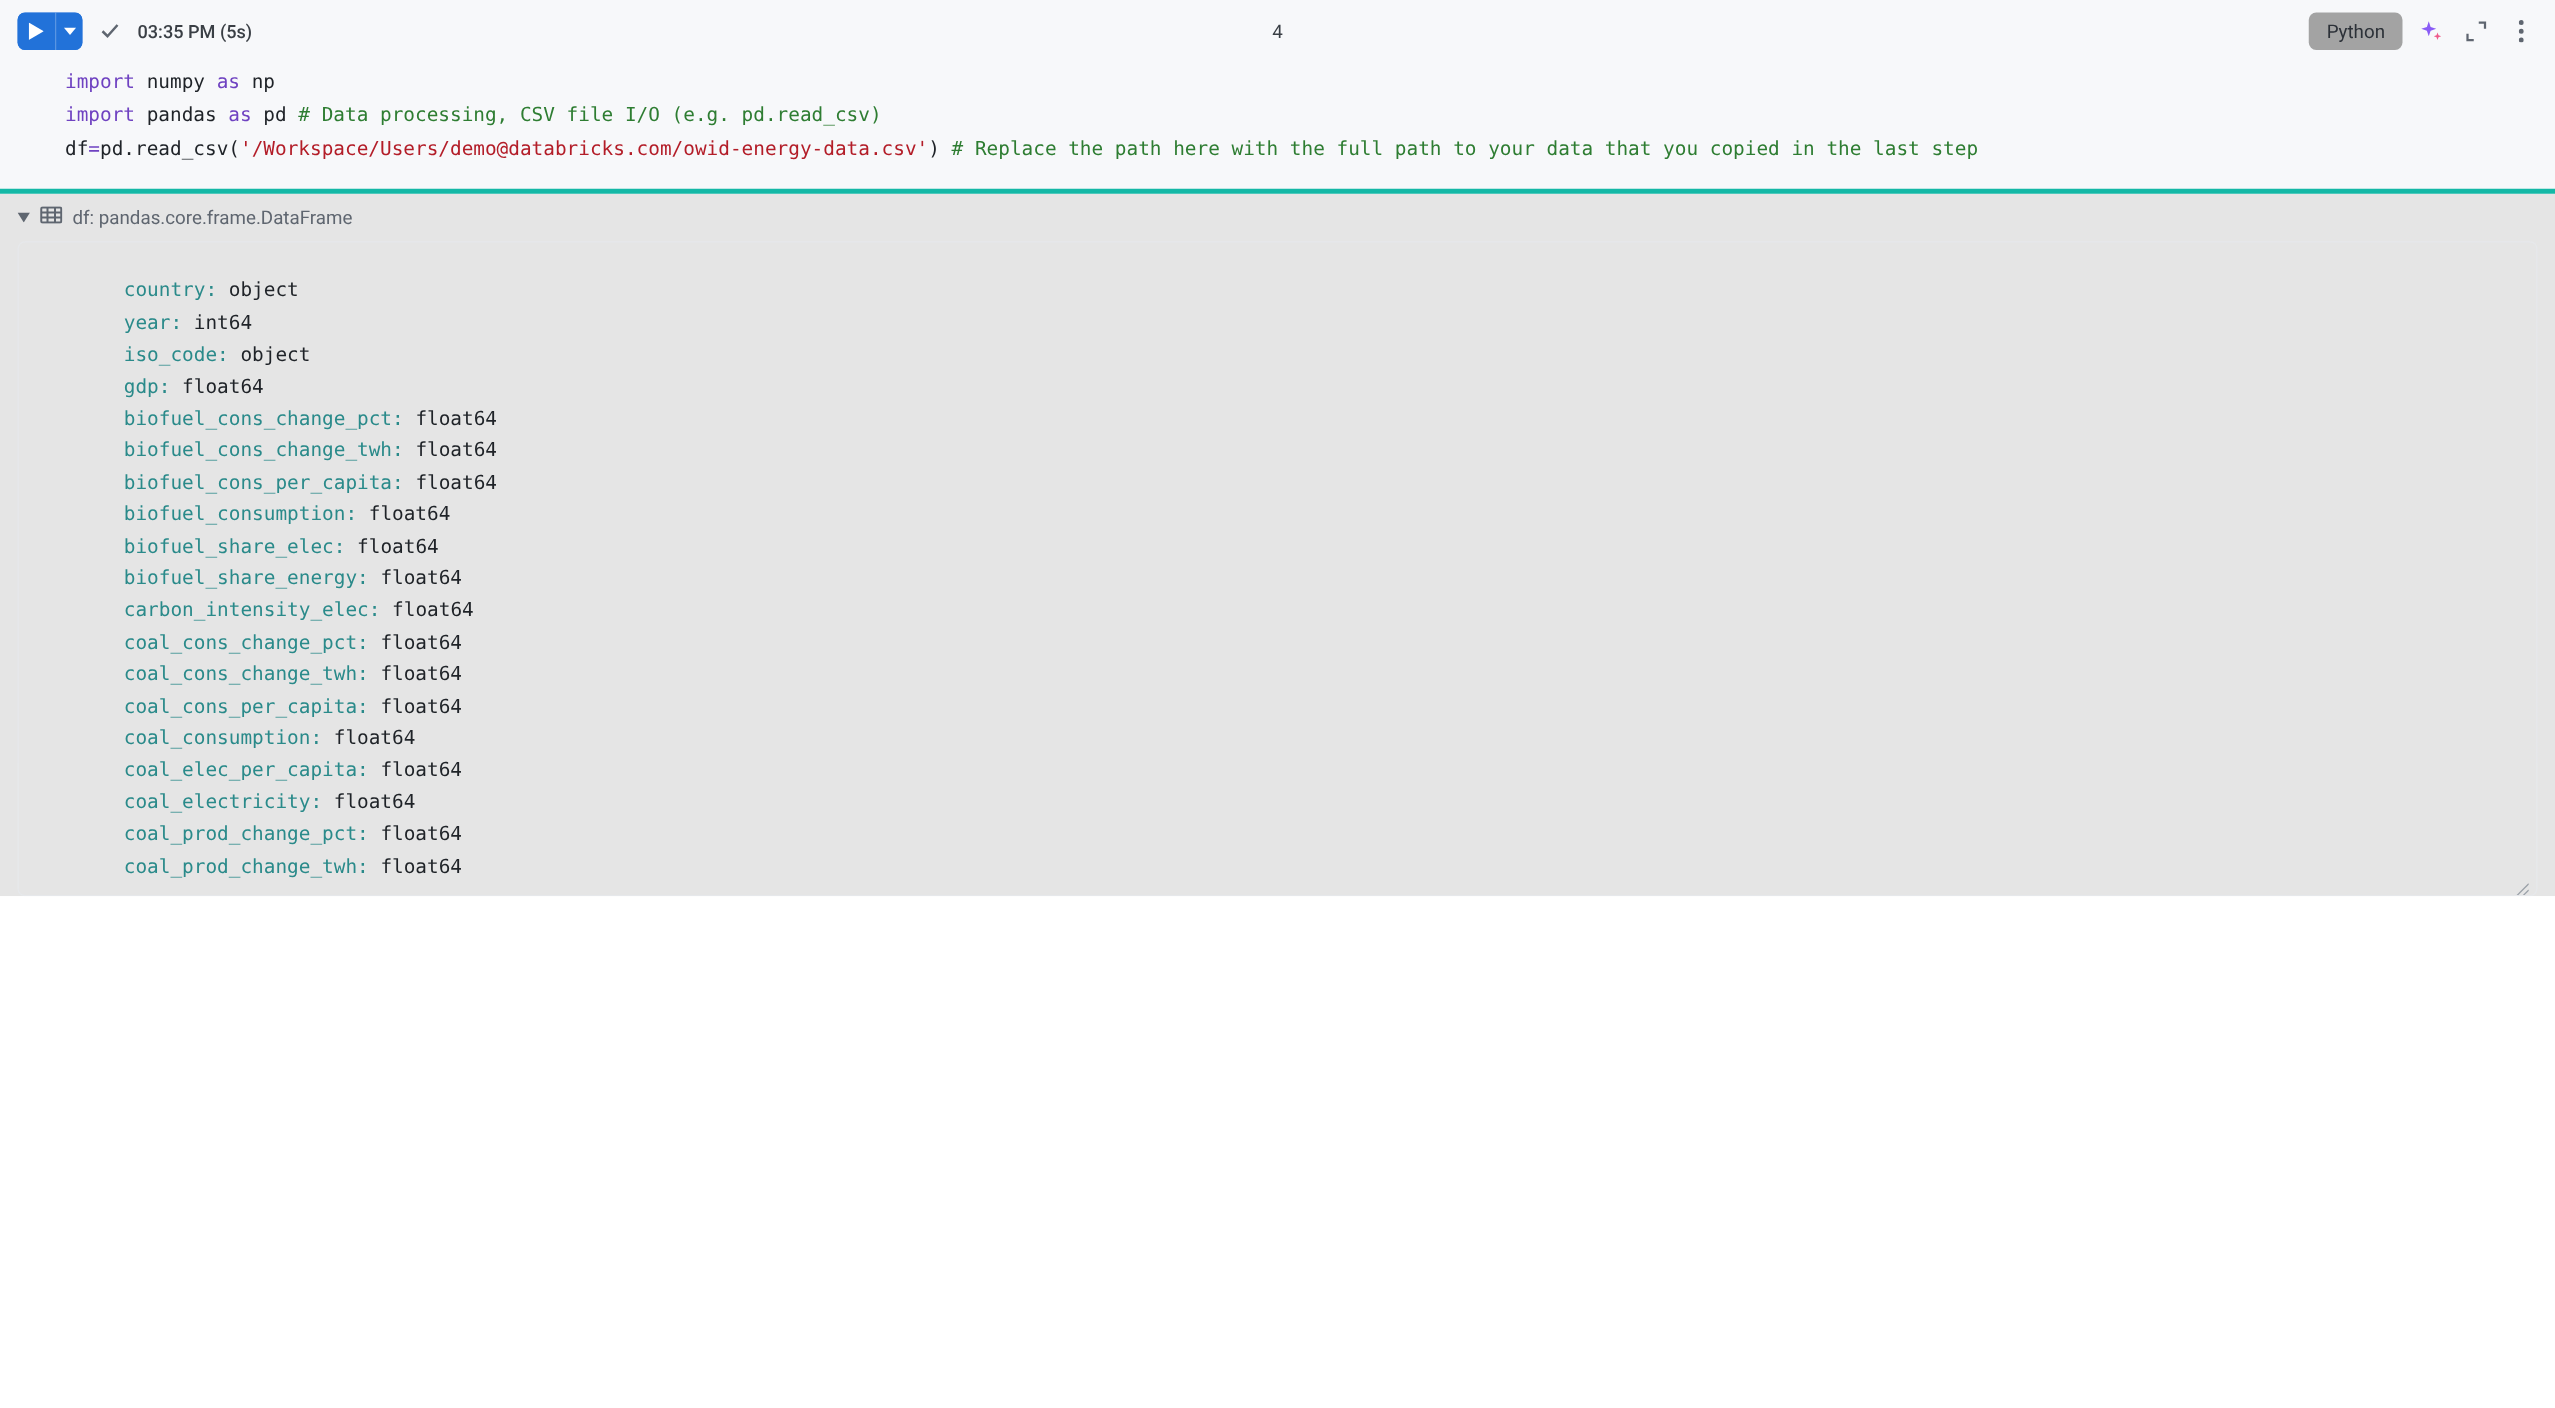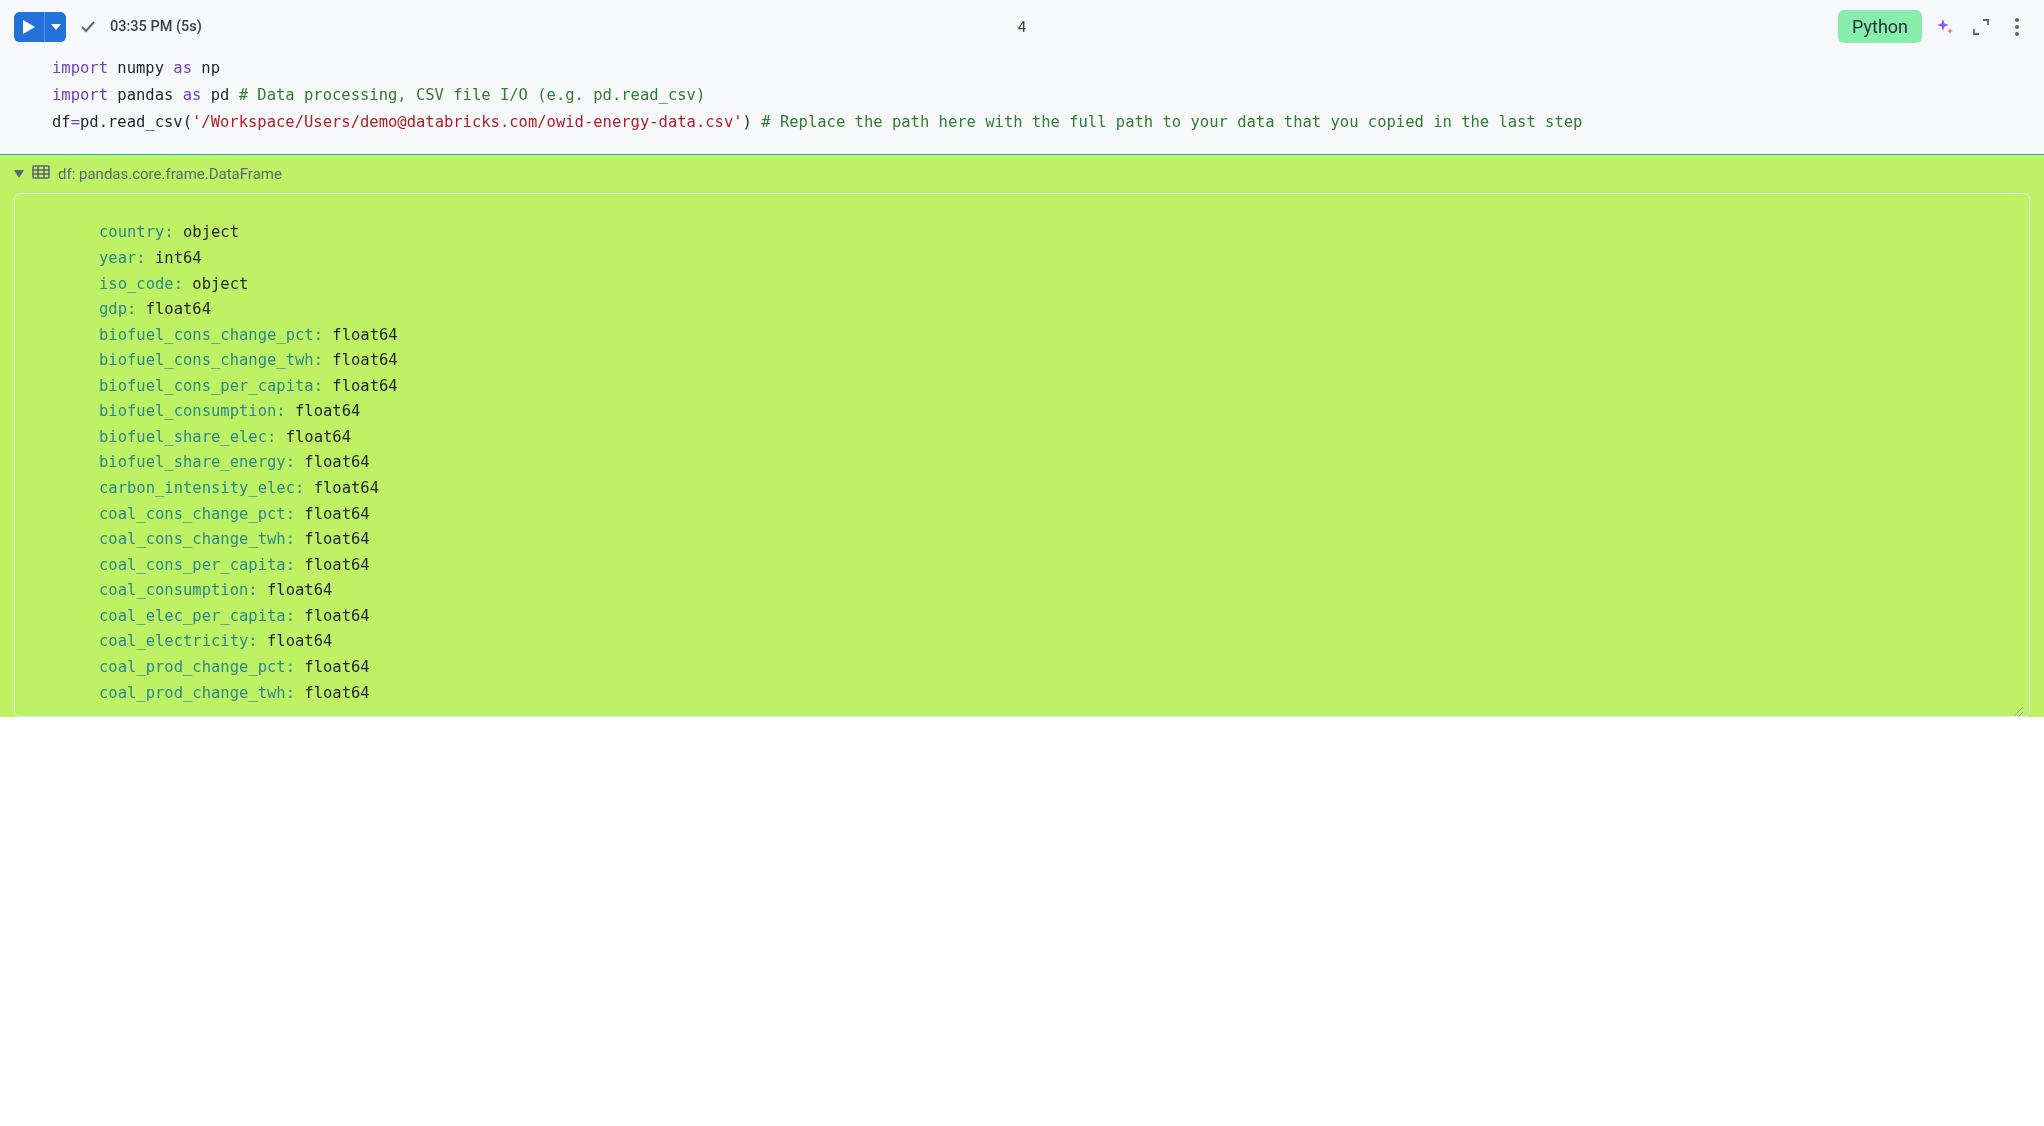--- a/index.html
+++ b/index.html
@@ -5,21 +5,21 @@
   * { box-sizing: border-box; margin: 0; padding: 0; }
   body {
     font-family: -apple-system, BlinkMacSystemFont, "Segoe UI", Roboto, sans-serif;
     background: #fff;
     color: #1f2328;
     font-size: 14px;
   }
   .cell {
     position: relative;
     background: #f7f8fa;
-    border-bottom: 1px solid #14b8a6;
+    border-bottom: 4px solid #14b8a6;
   }
   .toolbar {
     display: flex;
     align-items: center;
     padding: 10px 14px 6px 14px;
     gap: 10px;
     position: relative;
   }
   .run-group {
     display: inline-flex;
@@ -71,24 +71,24 @@
     color: #3a3f45;
     font-size: 15px;
   }
   .right-tools {
     margin-left: auto;
     display: flex;
     align-items: center;
     gap: 10px;
   }
   .lang-pill {
-    background: #86efac;
+    background: #a3a3a3;
     border-radius: 6px;
     padding: 6px 14px;
-    font-size: 18px;
+    font-size: 15px;
     color: #2c3138;
     cursor: pointer;
   }
   .icon-btn {
     width: 26px;
     height: 26px;
     display: flex;
     align-items: center;
     justify-content: center;
     cursor: pointer;
@@ -105,21 +105,21 @@
     line-height: 1.75;
     white-space: pre-wrap;
     word-break: break-word;
     color: #1f2328;
   }
   .kw { color: #6f42c1; }
   .op { color: #6f42c1; }
   .cm { color: #2e7d32; }
   .st { color: #b31d28; }
   .output-section {
-    background: #bef264;
+    background: #e5e5e5;
   }
   .output-header {
     display: flex;
     align-items: center;
     gap: 8px;
     padding: 10px 14px;
     color: #5f6670;
     font-size: 15px;
   }
   .caret-down {

